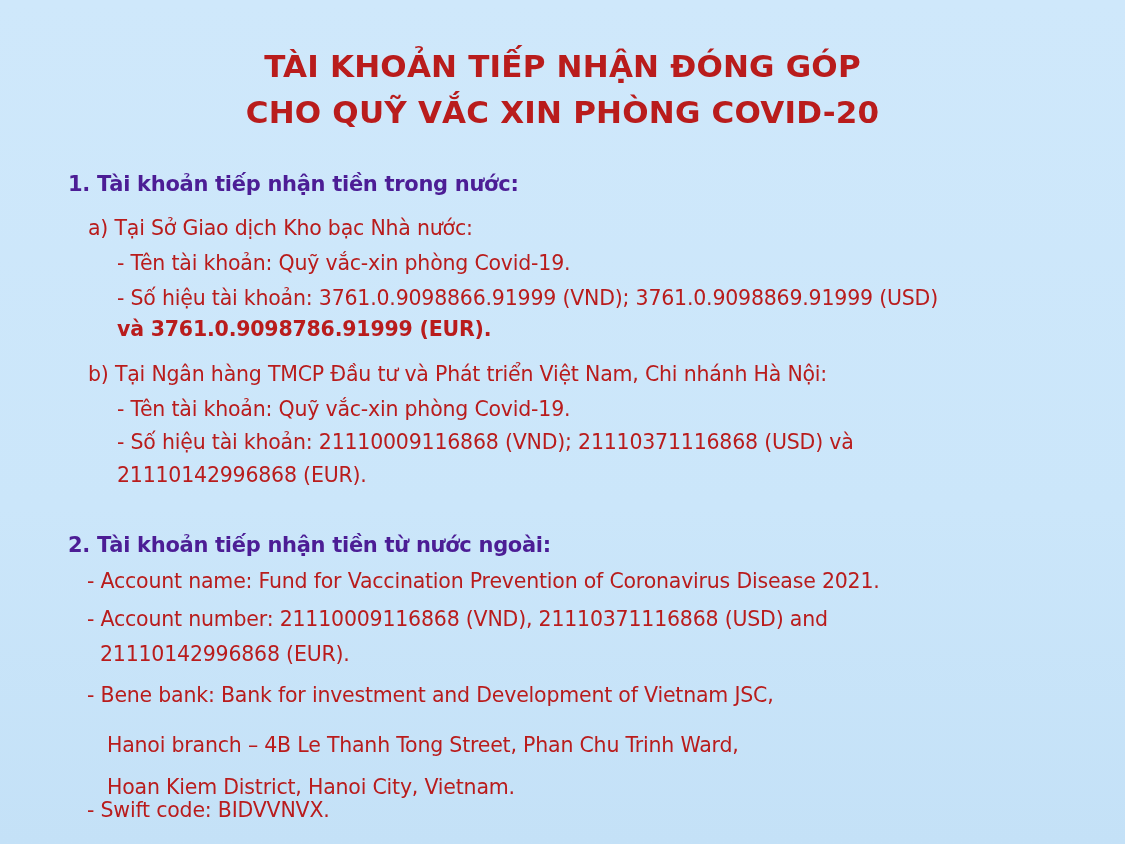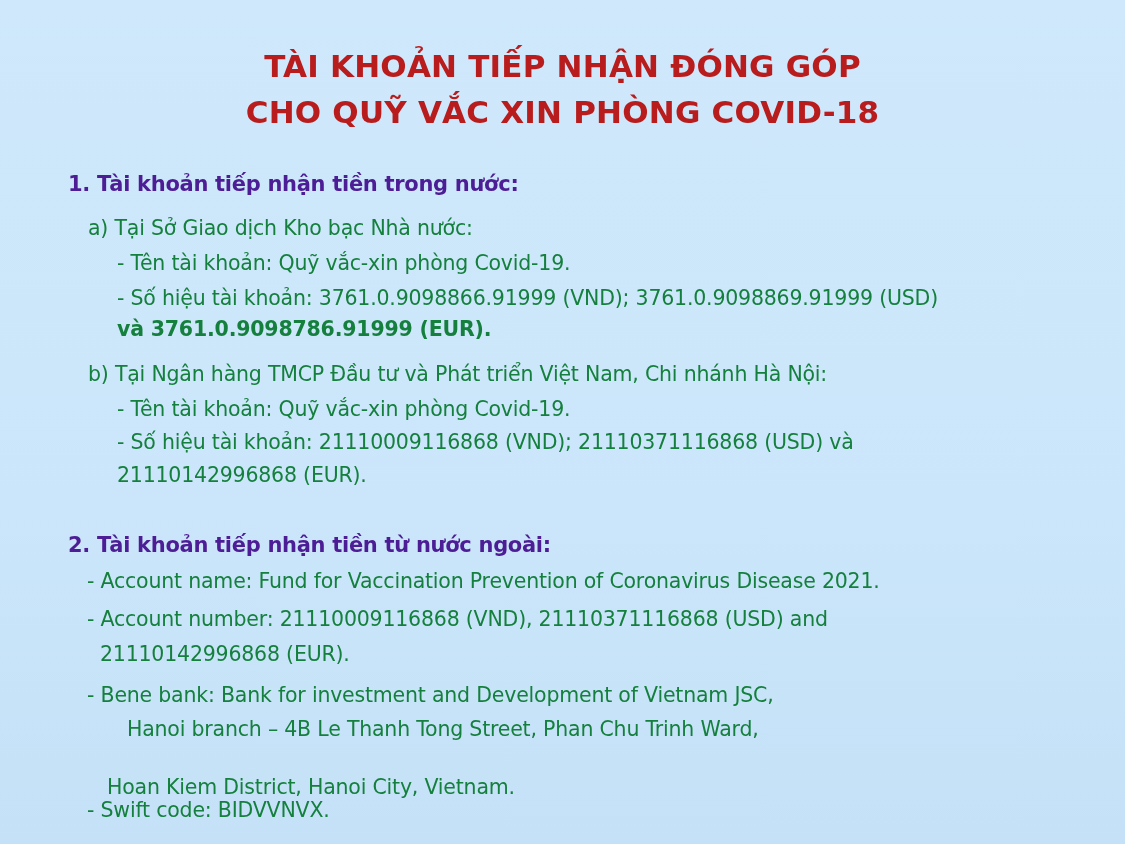--- a/index.html
+++ b/index.html
@@ -34,54 +34,54 @@
       line-height: 42px;
       white-space: nowrap;
     }
     .title.l1 { top: 45px; }
     .title.l2 { top: 91px; }
     .line {
       position: absolute;
       white-space: nowrap;
       font-size: 20.5px;
       line-height: 28px;
-      color: #15803d;
+      color: #b91c1c;
       letter-spacing: -0.2px;
     }
     .heading {
       font-weight: bold;
       font-size: 21px;
       color: #4c1d95;
       letter-spacing: -0.3px;
     }
   </style>
 </head>
 <body>
 
 <div class="doc">
 
   <div class="title l1">TÀI KHOẢN TIẾP NHẬN ĐÓNG GÓP</div>
-  <div class="title l2">CHO QUỸ VẮC XIN PHÒNG COVID-18</div>
+  <div class="title l2">CHO QUỸ VẮC XIN PHÒNG COVID-20</div>
 
   <div class="line heading" style="left:68px; top:170px;">1. Tài khoản tiếp nhận tiền trong nước:</div>
 
   <div class="line" style="left:88px; top:214px;">a) Tại Sở Giao dịch Kho bạc Nhà nước:</div>
   <div class="line" style="left:117px; top:249px;">- Tên tài khoản: Quỹ vắc-xin phòng Covid-19.</div>
   <div class="line" style="left:117px; top:284px;">- Số hiệu tài khoản: 3761.0.9098866.91999 (VND); 3761.0.9098869.91999 (USD)</div>
   <div class="line" style="left:117px; top:315px;font-weight:bold;">và 3761.0.9098786.91999 (EUR).</div>
 
   <div class="line" style="left:88px; top:360px;">b) Tại Ngân hàng TMCP Đầu tư và Phát triển Việt Nam, Chi nhánh Hà Nội:</div>
   <div class="line" style="left:117px; top:395px;">- Tên tài khoản: Quỹ vắc-xin phòng Covid-19.</div>
   <div class="line" style="left:117px; top:428px;">- Số hiệu tài khoản: 21110009116868 (VND); 21110371116868 (USD) và</div>
   <div class="line" style="left:117px; top:461px;">21110142996868 (EUR).</div>
 
   <div class="line heading" style="left:68px; top:531px;">2. Tài khoản tiếp nhận tiền từ nước ngoài:</div>
 
   <div class="line" style="left:87px; top:567px;">- Account name: Fund for Vaccination Prevention of Coronavirus Disease 2021.</div>
   <div class="line" style="left:87px; top:605px;">- Account number: 21110009116868 (VND), 21110371116868 (USD) and</div>
   <div class="line" style="left:100px; top:640px;">21110142996868 (EUR).</div>
 
   <div class="line" style="left:87px; top:681px;">- Bene bank: Bank for investment and Development of Vietnam JSC,</div>
-  <div class="line" style="left:107px; top:715px;margin-left:20px;">Hanoi branch – 4B Le Thanh Tong Street, Phan Chu Trinh Ward,</div>
+  <div class="line" style="left:107px; top:731px;">Hanoi branch – 4B Le Thanh Tong Street, Phan Chu Trinh Ward,</div>
   <div class="line" style="left:107px; top:773px;">Hoan Kiem District, Hanoi City, Vietnam.</div>
   <div class="line" style="left:87px; top:784px;margin-top:12px;">- Swift code: BIDVVNVX.</div>
 
 </div>
 
 </body></html>

